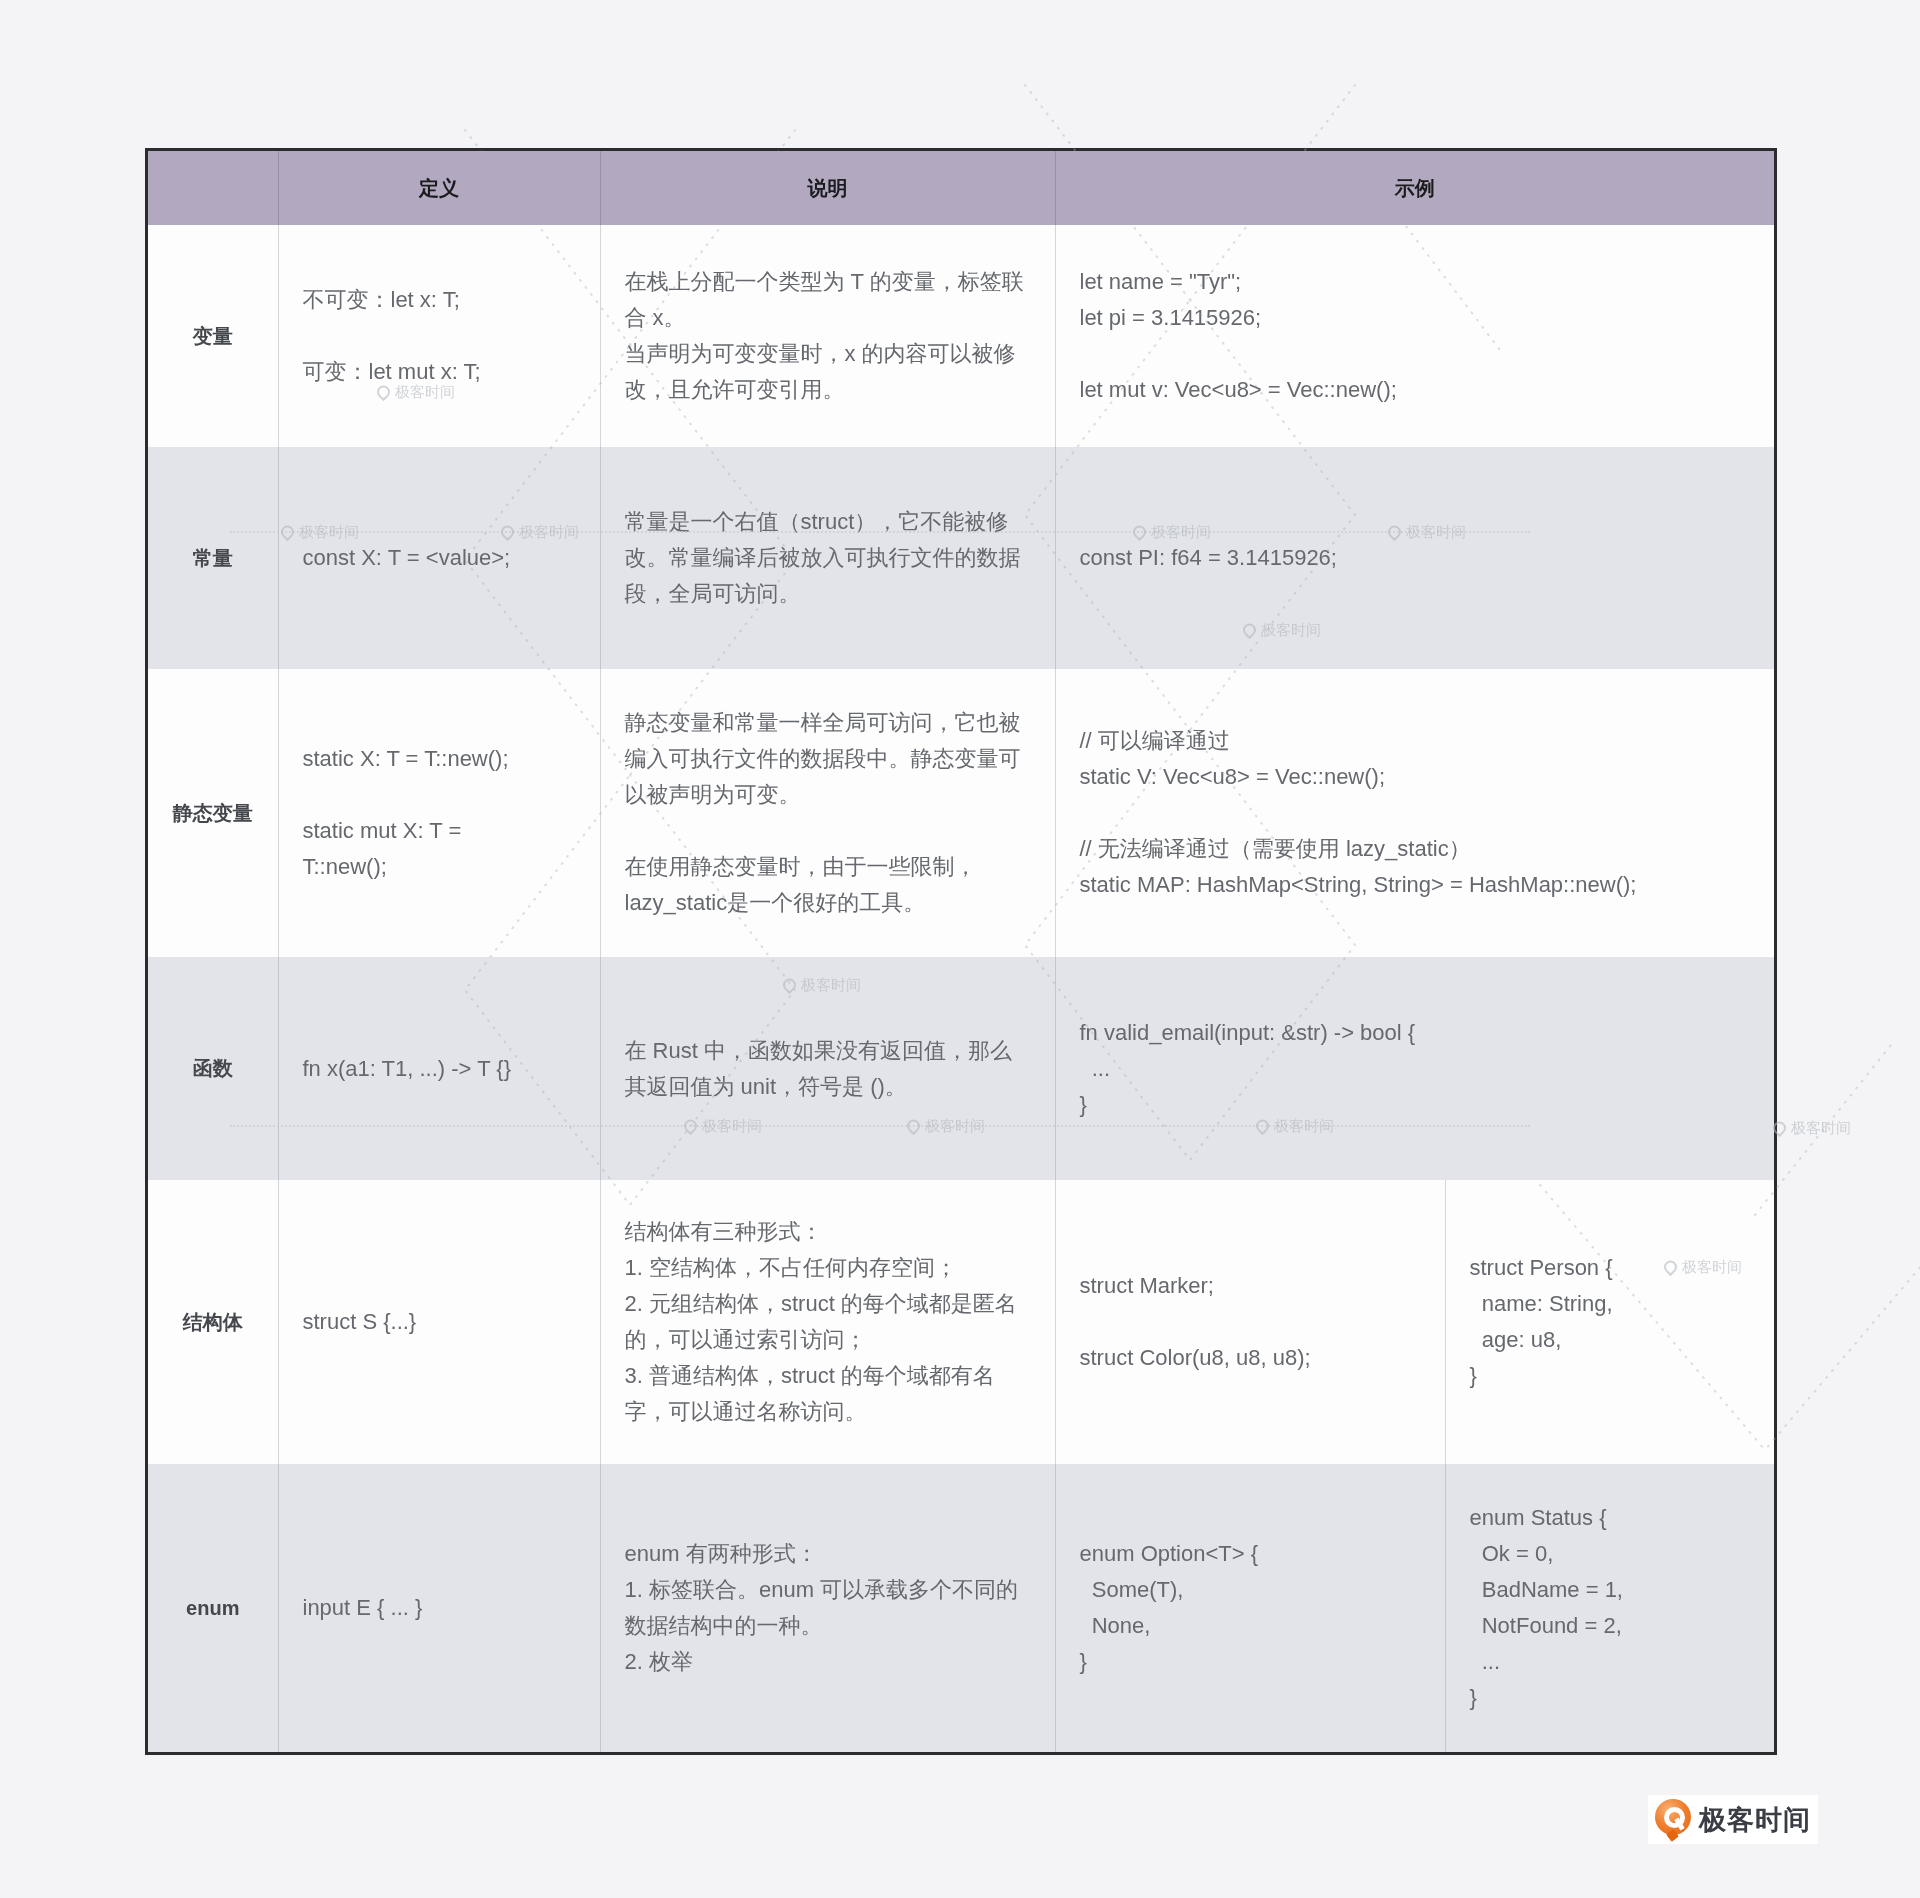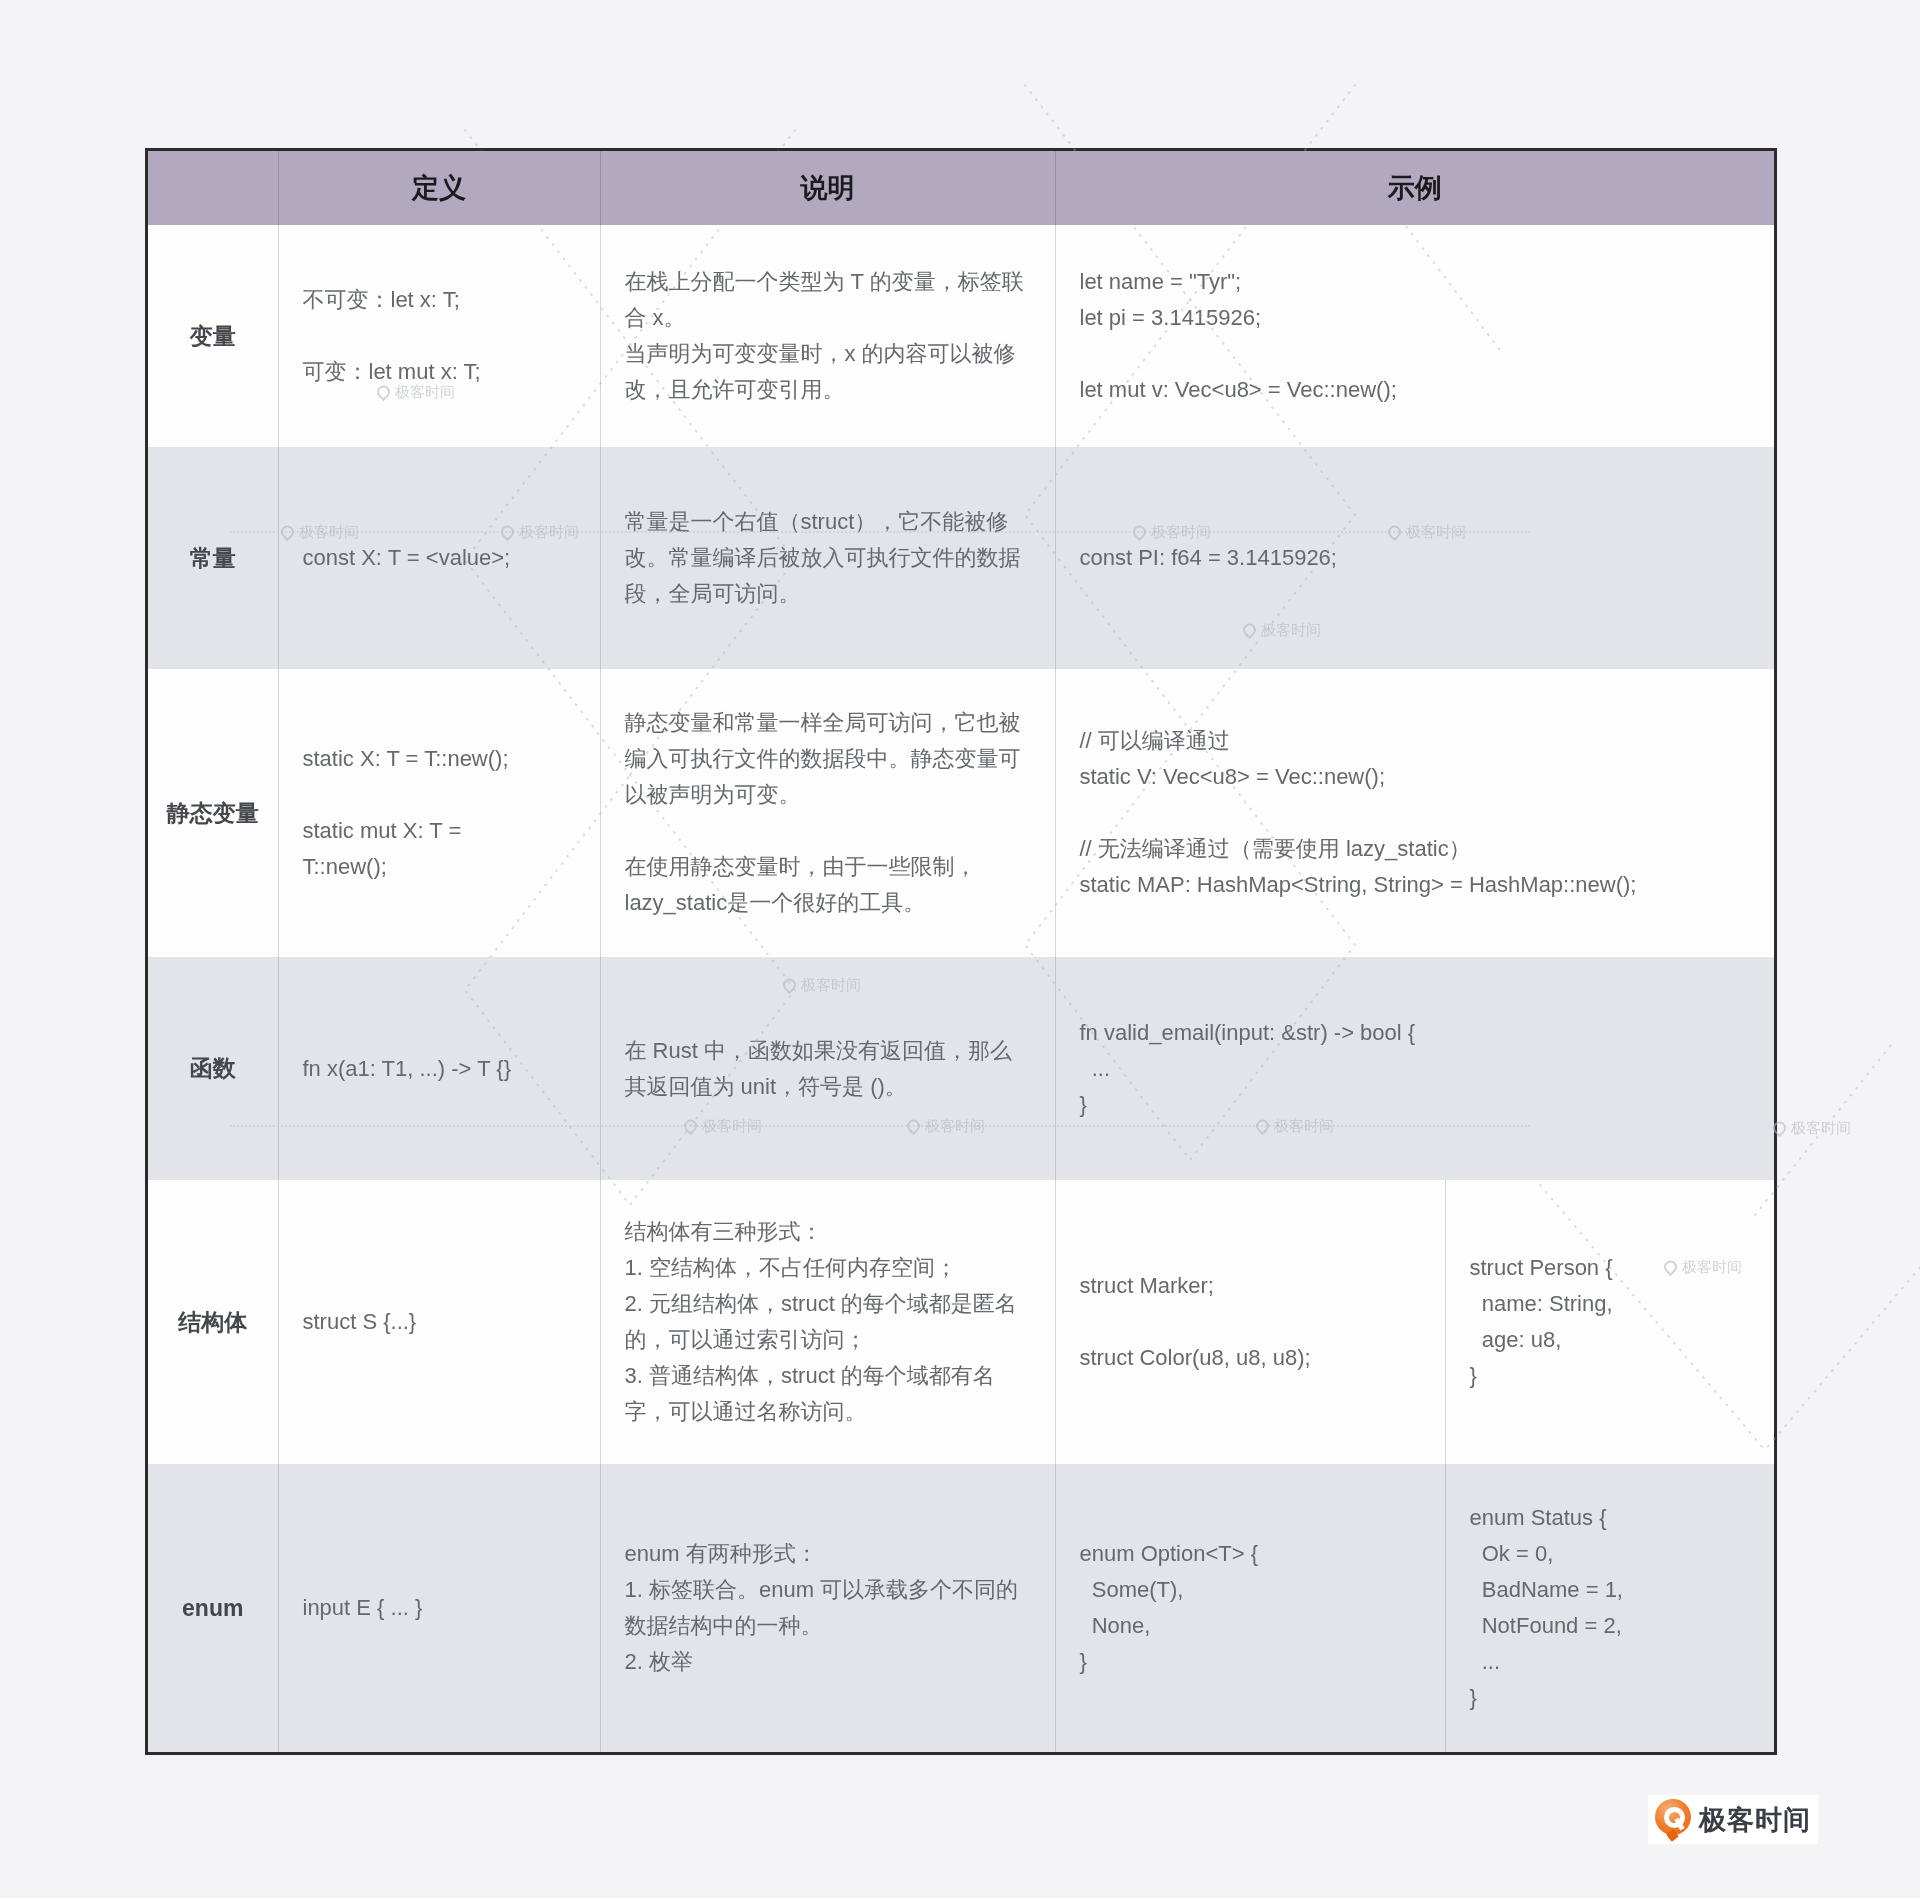--- a/index.html
+++ b/index.html
@@ -11,27 +11,27 @@
   .canvas{position:absolute;inset:0;}
   
   .table-wrap{
     position:absolute;left:145px;top:148px;width:1632px;height:1607px;
     box-sizing:border-box;border:3px solid #2c2c2e;background:#fdfdfe;
   }
   table{border-collapse:collapse;table-layout:fixed;width:100%;height:100%;}
   th,td{box-sizing:border-box;vertical-align:middle;}
   th+th, td+td{border-left:1px solid rgba(145,150,160,0.38);}
   tr.head th{
-    background:#b2a8c0;color:#1b1b1e;font-size:27px;font-weight:bold;
+    background:#b2a8c0;color:#1b1b1e;font-size:20px;font-weight:bold;
     text-align:center;padding:0;border-left-color:rgba(70,60,95,0.22);
   }
   tr.r-odd{background:#fdfdfe;}
   tr.r-even{background:#e2e4e9;}
   td.lbl{
-    text-align:center;font-weight:bold;color:#44474c;font-size:23px;
+    text-align:center;font-weight:bold;color:#44474c;font-size:20px;
     padding:10px 6px;
   }
   td.cell{
     color:#65686d;font-size:22px;line-height:36px;
     padding:22px 24px;white-space:pre-wrap;word-break:break-word;
   }
   
   .wm-layer{position:absolute;inset:0;pointer-events:none;}
   .wm-diagonals{position:absolute;left:0;top:0;}
   .wm-line{position:absolute;border-top:2px dotted #c7cbd1;opacity:.65;}

